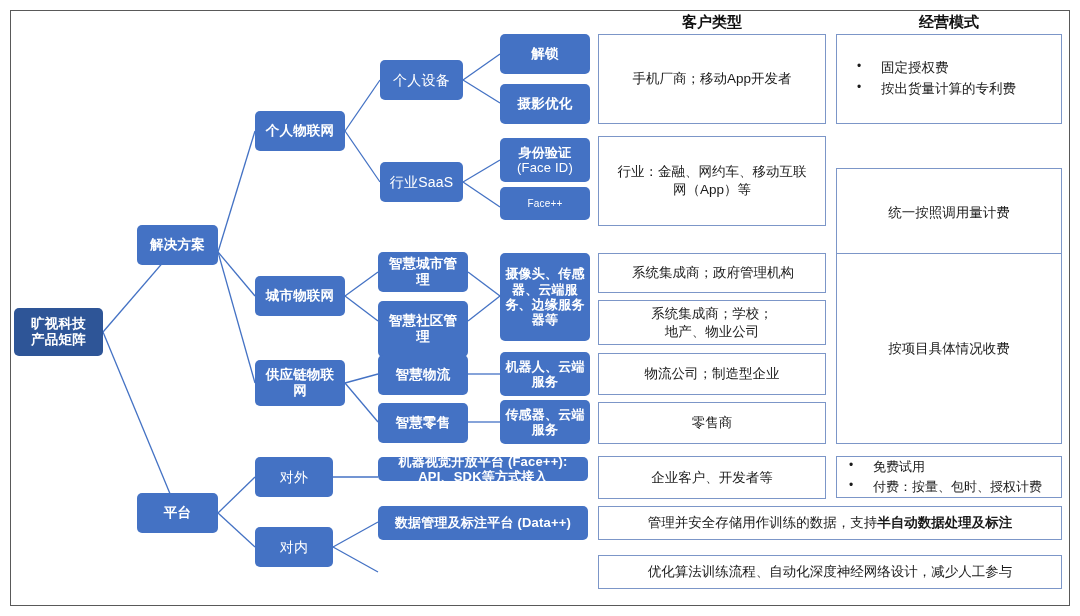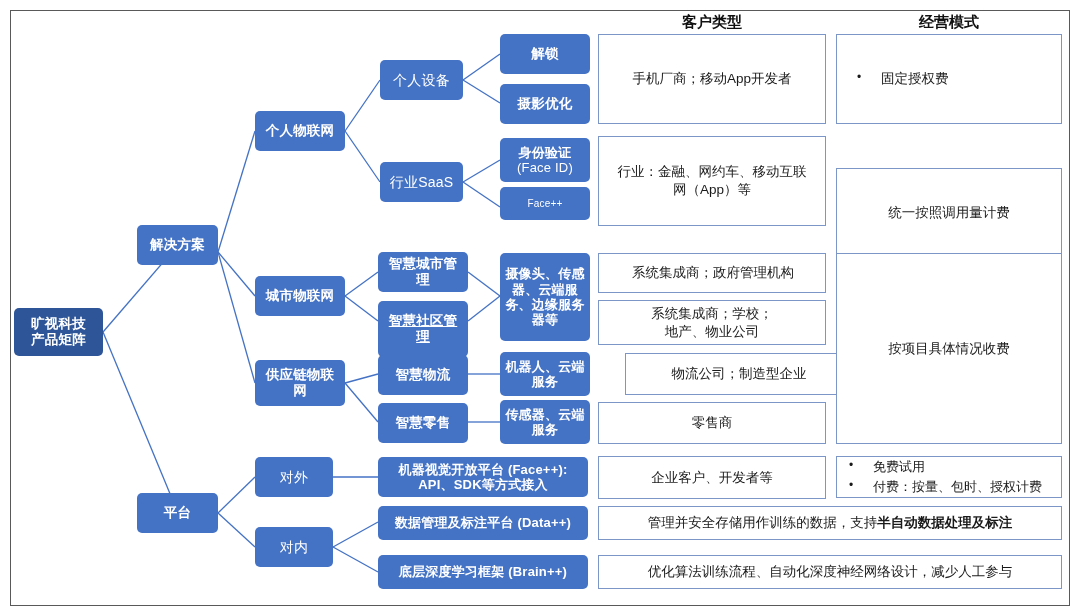--- a/index.html
+++ b/index.html
@@ -178,21 +178,21 @@
 
   <div class="node thin" style="left:380px; top:60px; width:83px; height:40px; font-size:14px;">
     <span>个人设备</span>
   </div>
   <div class="node thin" style="left:380px; top:162px; width:83px; height:40px; font-size:14px;">
     <span>行业SaaS</span>
   </div>
   <div class="node" style="left:378px; top:252px; width:90px; height:40px; font-size:13.5px;">
     <span>智慧城市管理</span>
   </div>
-  <div class="node" style="left:378px; top:301px; width:90px; height:56px; font-size:13.5px;text-decoration:underline;">
+  <div class="node" style="left:378px; top:301px; width:90px; height:56px; font-size:13.5px;">
     <span>智慧社区管理</span>
   </div>
   <div class="node" style="left:378px; top:355px; width:90px; height:40px; font-size:13.5px;">
     <span>智慧物流</span>
   </div>
   <div class="node" style="left:378px; top:403px; width:90px; height:40px; font-size:13.5px;">
     <span>智慧零售</span>
   </div>
 
   <div class="node" style="left:500px; top:34px; width:90px; height:40px; font-size:13.5px;">
@@ -211,64 +211,62 @@
   <div class="node" style="left:500px; top:253px; width:90px; height:88px; font-size:13px;">
     <span>摄像头、传感器、云端服务、边缘服务器等</span>
   </div>
   <div class="node" style="left:500px; top:352px; width:90px; height:44px; font-size:13px;">
     <span>机器人、云端服务</span>
   </div>
   <div class="node" style="left:500px; top:400px; width:90px; height:44px; font-size:13px;">
     <span>传感器、云端服务</span>
   </div>
 
-  <div class="node" style="left:378px; top:457px; width:210px; height:40px; font-size:13px; flex-direction:column;">
+  <div class="node" style="left:378px; top:457px; width:210px; height:24px; font-size:13px; flex-direction:column;">
     <span class="l1">机器视觉开放平台 (Face++):</span>
     <span class="l1">API、SDK等方式接入</span>
   </div>
   <div class="node" style="left:378px; top:506px; width:210px; height:34px; font-size:13px;">
     <span>数据管理及标注平台 (Data++)</span>
-  </div>
-  <div class="node" style="left:378px; top:555px; width:210px; height:34px; font-size:13px;">
-    <span>底层深度学习框架 (Brain++)</span>
   </div>
 
   <div class="cell" style="left:598px; top:34px; width:228px; height:90px; font-size:13.5px;">
     <span>手机厂商；移动App开发者</span>
   </div>
 
   <div class="cell" style="left:598px; top:136px; width:228px; height:90px; font-size:13.5px; flex-direction:column;">
     <span class="l1">行业：金融、网约车、移动互联</span>
     <span class="l1">网（App）等</span>
   </div>
 
   <div class="cell" style="left:598px; top:253px; width:228px; height:40px; font-size:13.5px;padding-left:8px;">
     <span>系统集成商；政府管理机构</span>
   </div>
 
   <div class="cell" style="left:598px; top:300px; width:228px; height:45px; font-size:13.5px; flex-direction:column;">
     <span class="l1">系统集成商；学校；</span>
     <span class="l1">地产、物业公司</span>
   </div>
 
-  <div class="cell" style="left:598px; top:353px; width:228px; height:42px; font-size:13.5px;margin-left:27px;">
+  <div class="cell" style="left:598px; top:353px; width:228px; height:42px; font-size:13.5px;">
     <span>物流公司；制造型企业</span>
   </div>
 
   <div class="cell" style="left:598px; top:402px; width:228px; height:42px; font-size:13.5px;">
     <span>零售商</span>
   </div>
 
   <div class="cell" style="left:598px; top:456px; width:228px; height:43px; font-size:13.5px;">
     <span>企业客户、开发者等</span>
   </div>
 
   <div class="cell bullets" style="left:836px; top:34px; width:226px; height:90px; font-size:13.5px;">
     <div class="bullet-wrap">
       <div class="bl">固定授权费</div>
+      <div class="bl">按出货量计算的专利费</div>
     </div>
   </div>
 
   <div class="cell" style="left:836px; top:136px; width:226px; height:90px; font-size:13.5px;margin-top:32px;">
     <span>统一按照调用量计费</span>
   </div>
 
   <div class="cell" style="left:836px; top:253px; width:226px; height:191px; font-size:13.5px;">
     <span>按项目具体情况收费</span>
   </div>

